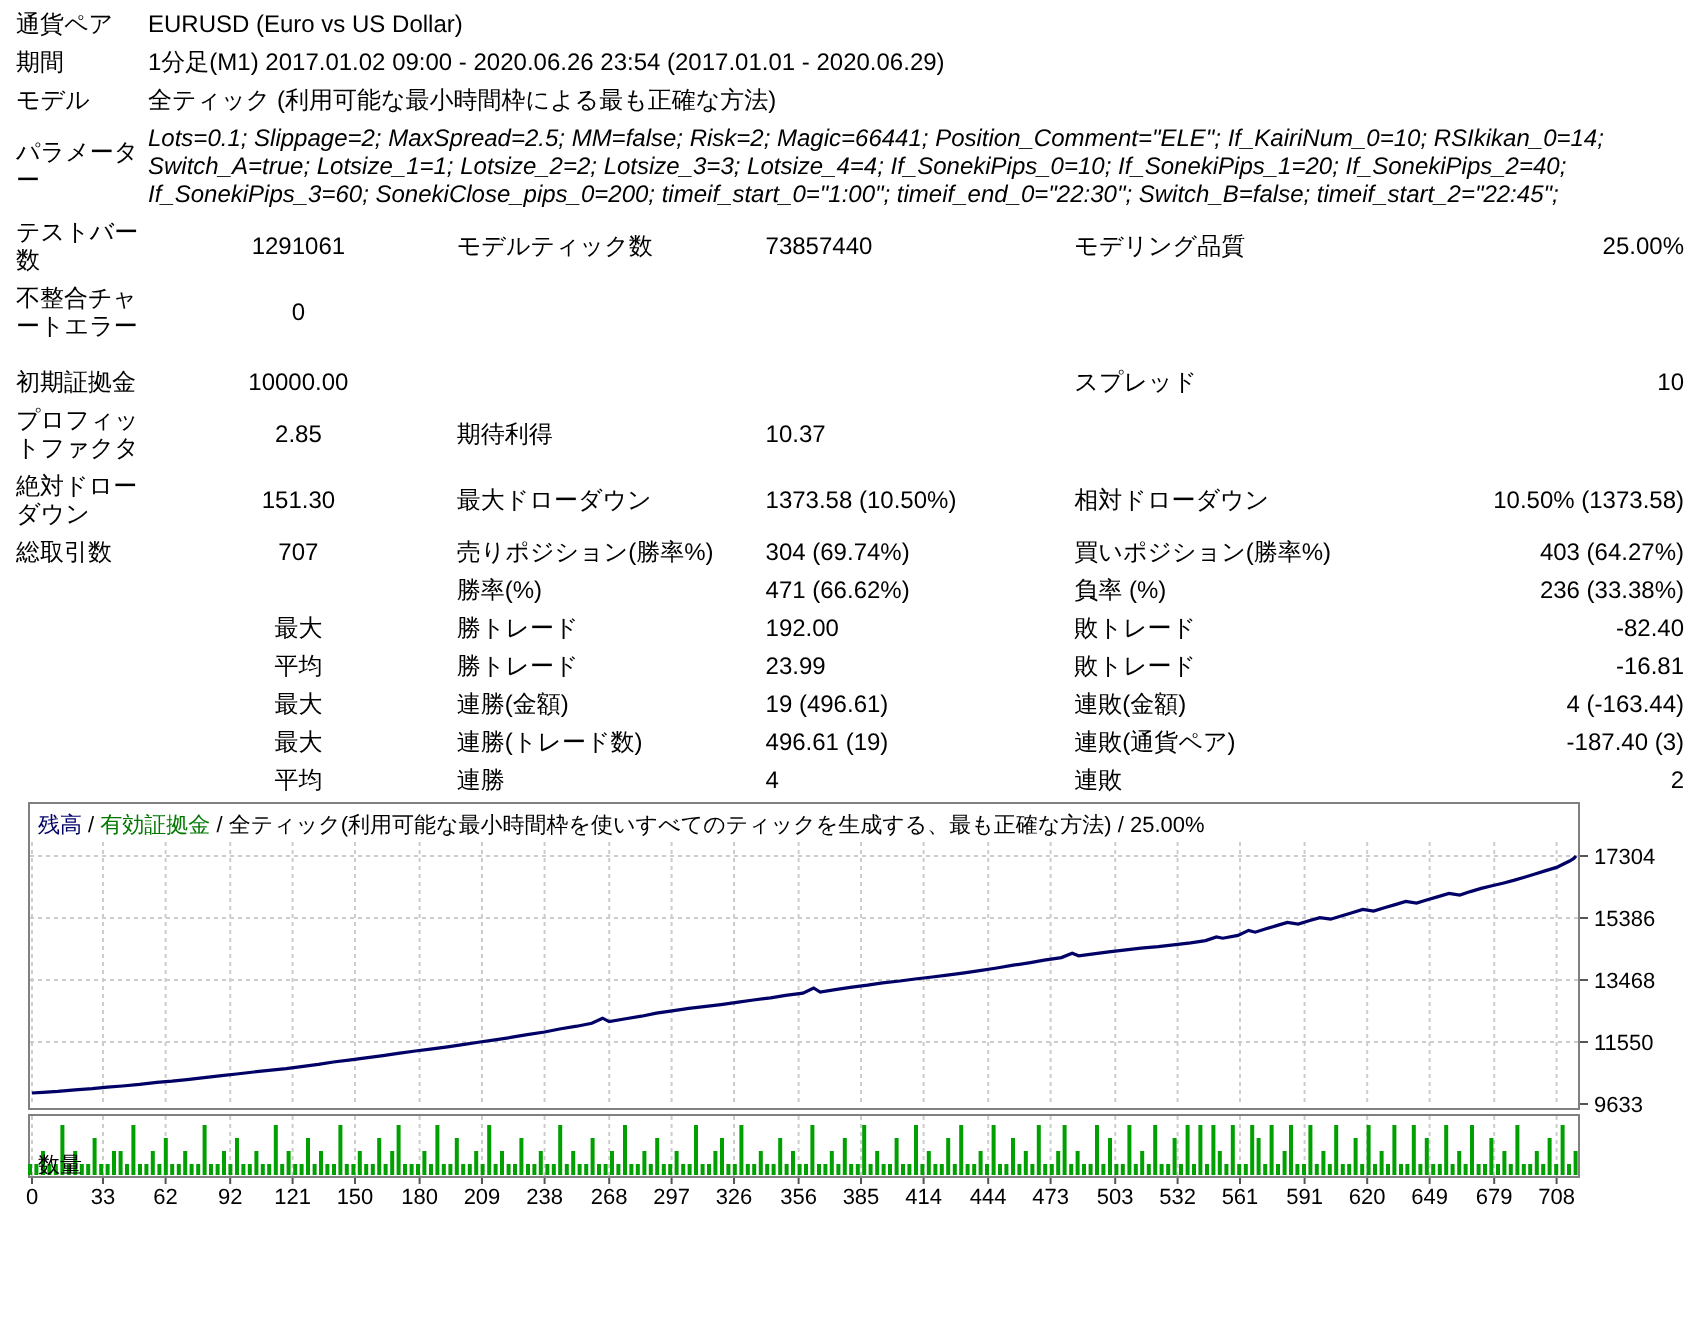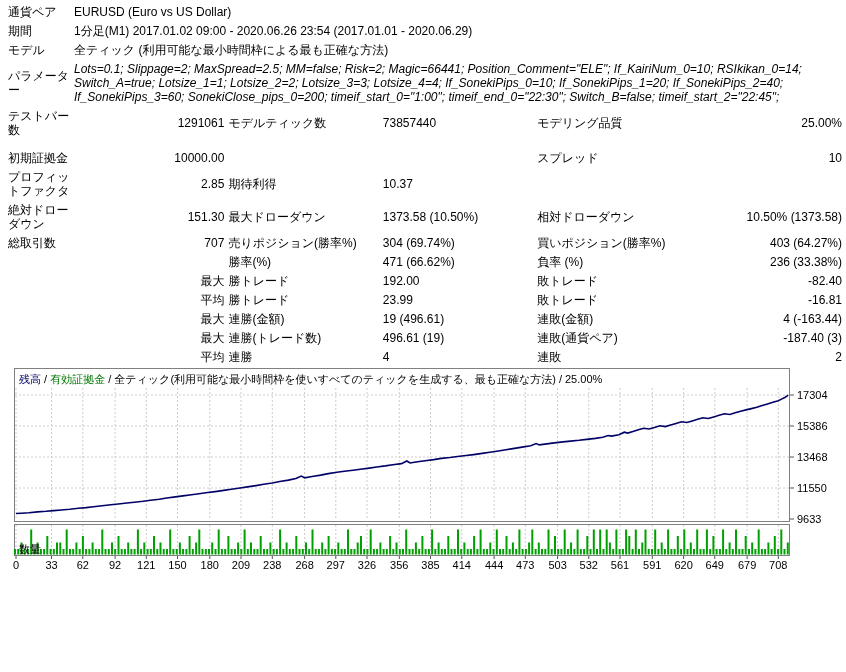--- a/index.html
+++ b/index.html
@@ -3,21 +3,21 @@
 <meta charset="utf-8">
 <style>
   html,body{margin:0;padding:0;}
   body{
     width:846px;height:672px;overflow:hidden;background:#ffffff;color:#000;
     font-family:"Liberation Sans","DejaVu Sans",sans-serif;font-size:12px;
   }
   table.report{border-collapse:collapse;table-layout:fixed;width:838px;margin:2px 0 0 8px;}
   table.report td{padding:3px 4px 2px 0;vertical-align:middle;line-height:14px;word-break:break-word;overflow:hidden;}
   td.c0{width:62px;word-break:break-all;}
-  td.c1{width:52px;text-align:right;}
+  td.c1{width:52px;text-align:center;}
   td.c2{width:244px;padding-left:6px;}
   td.c3{width:106px;}
   td.c4{width:236px;padding-left:6px;}
   td.c5{width:130px;text-align:right;padding-right:8px;}
   td.val-left{padding-left:6px;}
   tr.gap td{padding-top:12px;}
   td.params{line-height:14px;font-style:italic;}
   .chart{position:relative;width:846px;height:208px;margin-top:2px;}
   .legend{position:absolute;top:4px;left:19px;font-size:11px;white-space:nowrap;}
   .legend .bal{color:#000066;}
@@ -47,20 +47,28 @@
     <td class="val-left params" colspan="5">Lots=0.1; Slippage=2; MaxSpread=2.5; MM=false; Risk=2; Magic=66441; Position_Comment="ELE"; If_KairiNum_0=10; RSIkikan_0=14; Switch_A=true; Lotsize_1=1; Lotsize_2=2; Lotsize_3=3; Lotsize_4=4; If_SonekiPips_0=10; If_SonekiPips_1=20; If_SonekiPips_2=40; If_SonekiPips_3=60; SonekiClose_pips_0=200; timeif_start_0="1:00"; timeif_end_0="22:30"; Switch_B=false; timeif_start_2="22:45";</td>
   </tr>
 
   <tr>
     <td class="c0">テストバー数</td>
     <td class="c1">1291061</td>
     <td class="c2">モデルティック数</td>
     <td class="c3">73857440</td>
     <td class="c4">モデリング品質</td>
     <td class="c5">25.00%</td>
+  </tr>
+  <tr>
+    <td class="c0">不整合チャートエラー</td>
+    <td class="c1">0</td>
+    <td class="c2"></td>
+    <td class="c3"></td>
+    <td class="c4"></td>
+    <td class="c5"></td>
   </tr>
   <tr class="gap">
     <td class="c0">初期証拠金</td>
     <td class="c1">10000.00</td>
     <td class="c2"></td>
     <td class="c3"></td>
     <td class="c4">スプレッド</td>
     <td class="c5">10</td>
   </tr>
   <tr>

